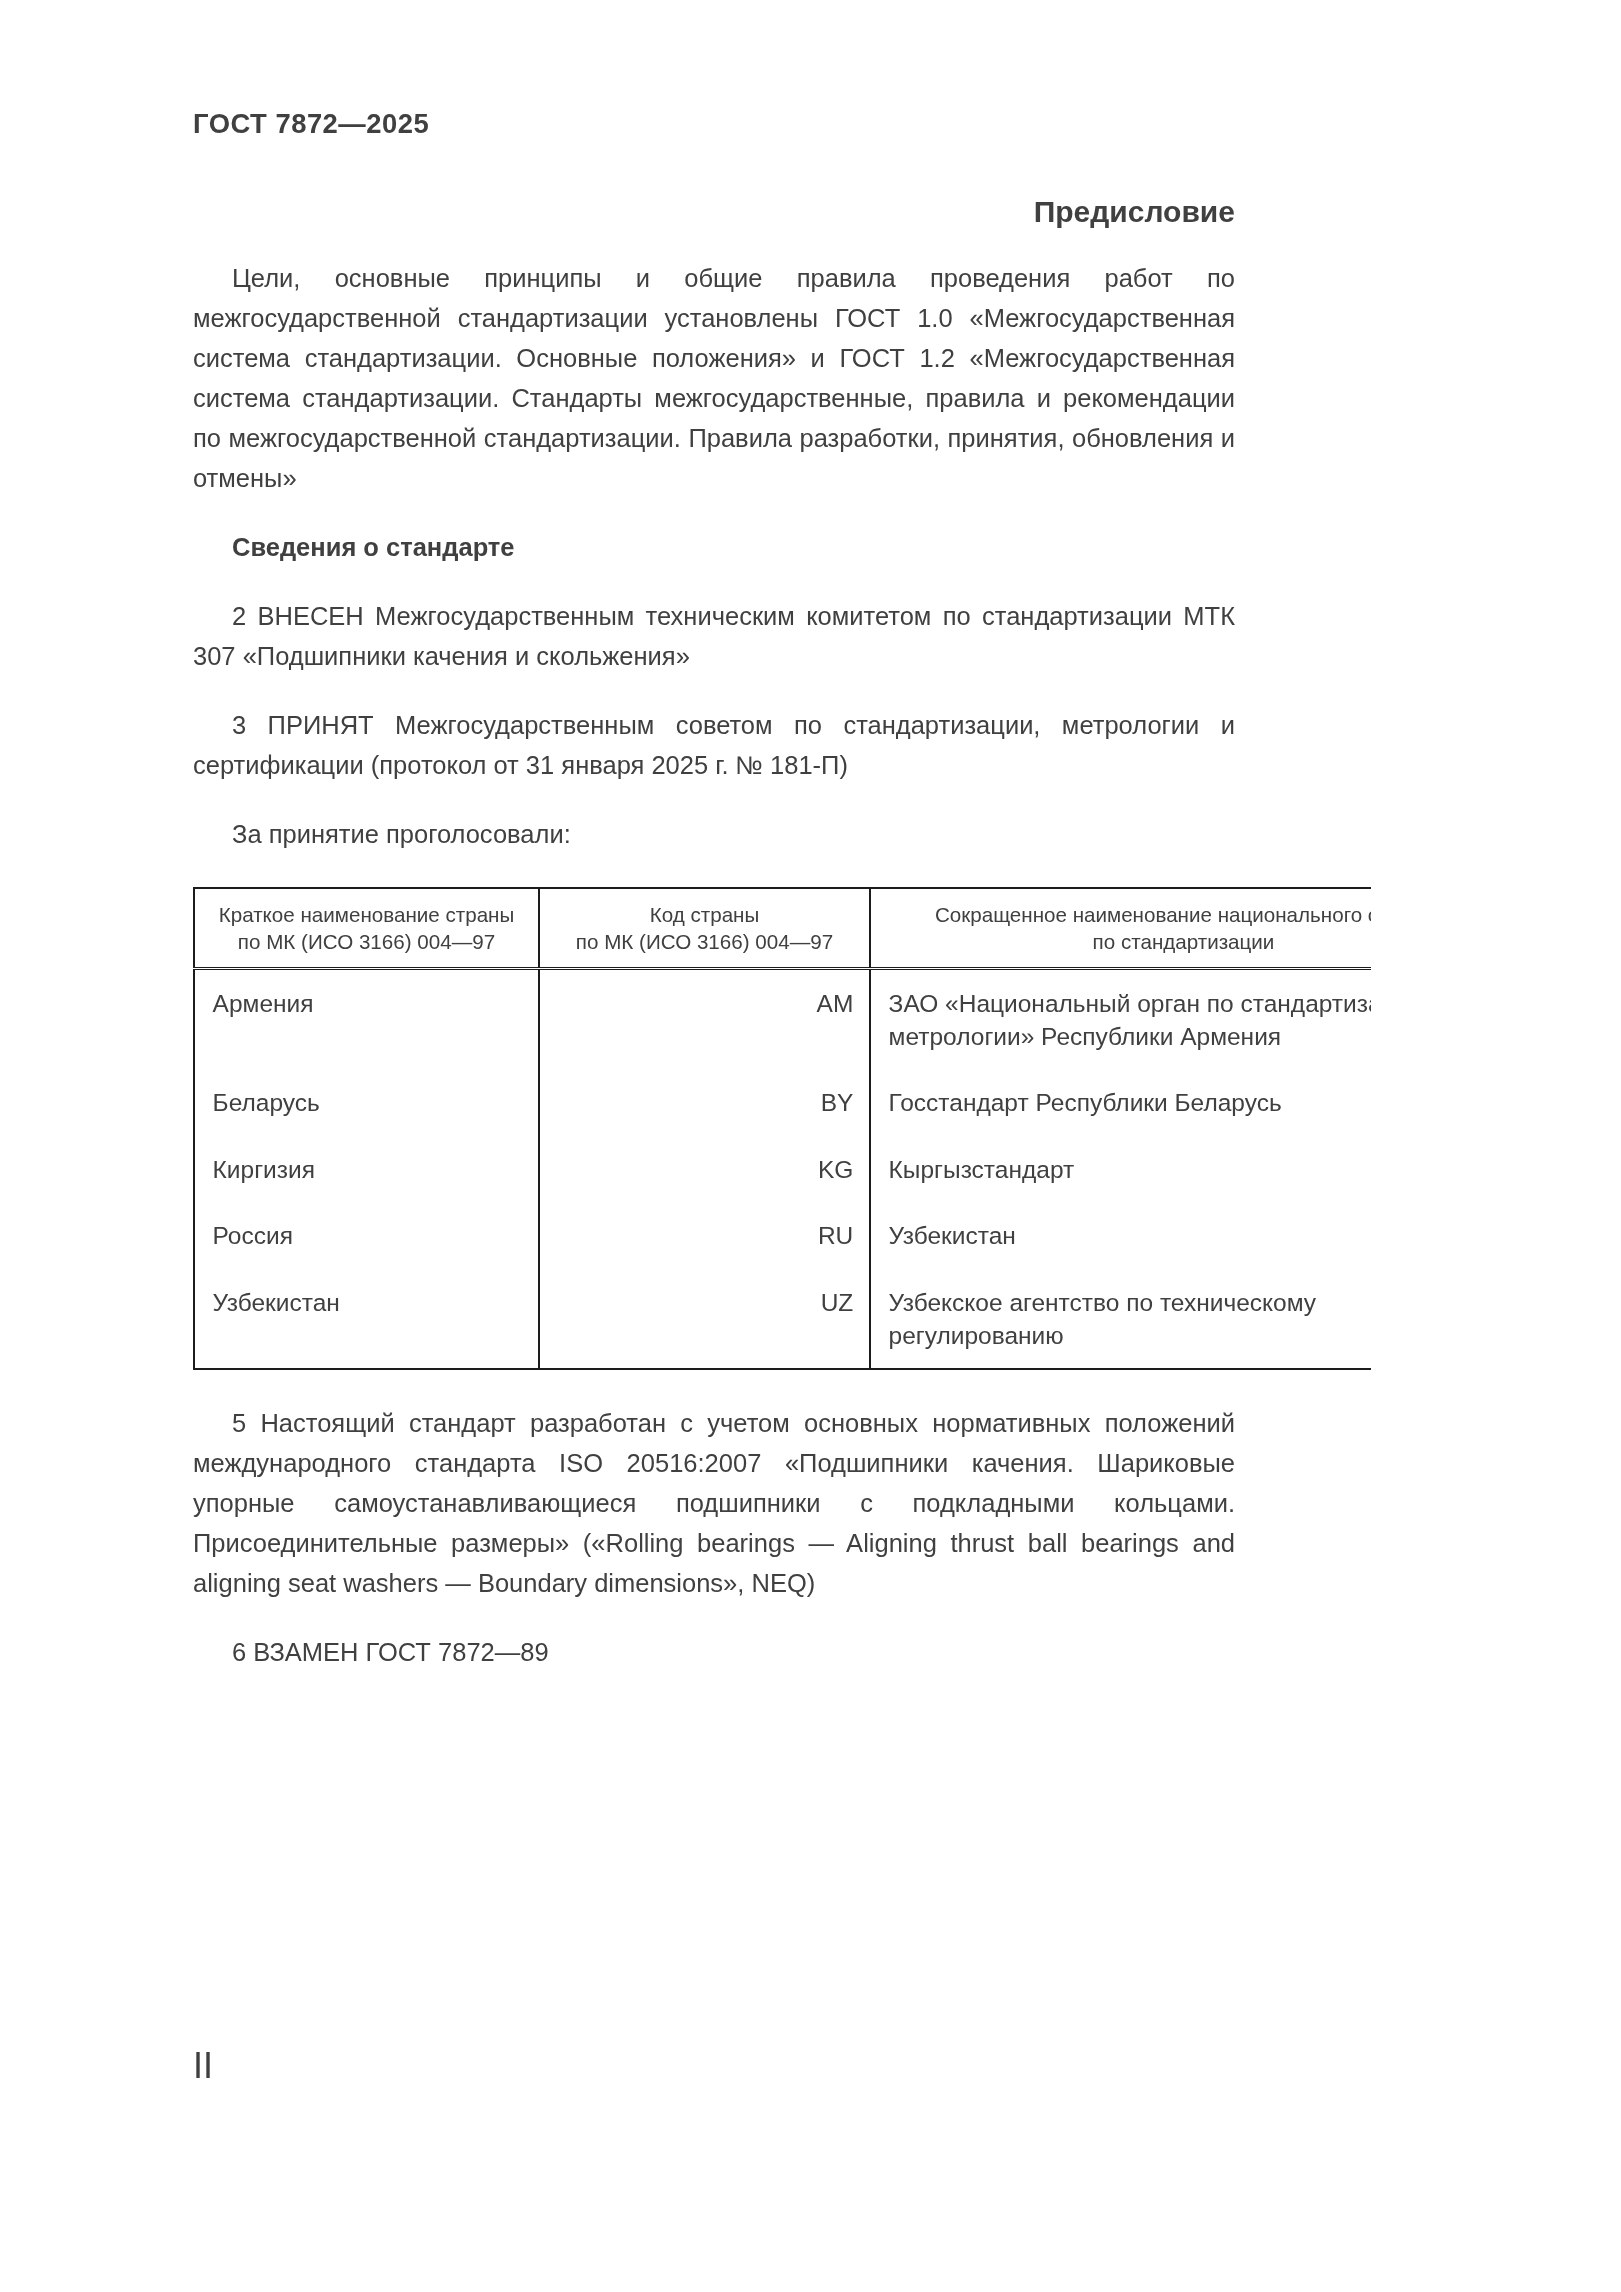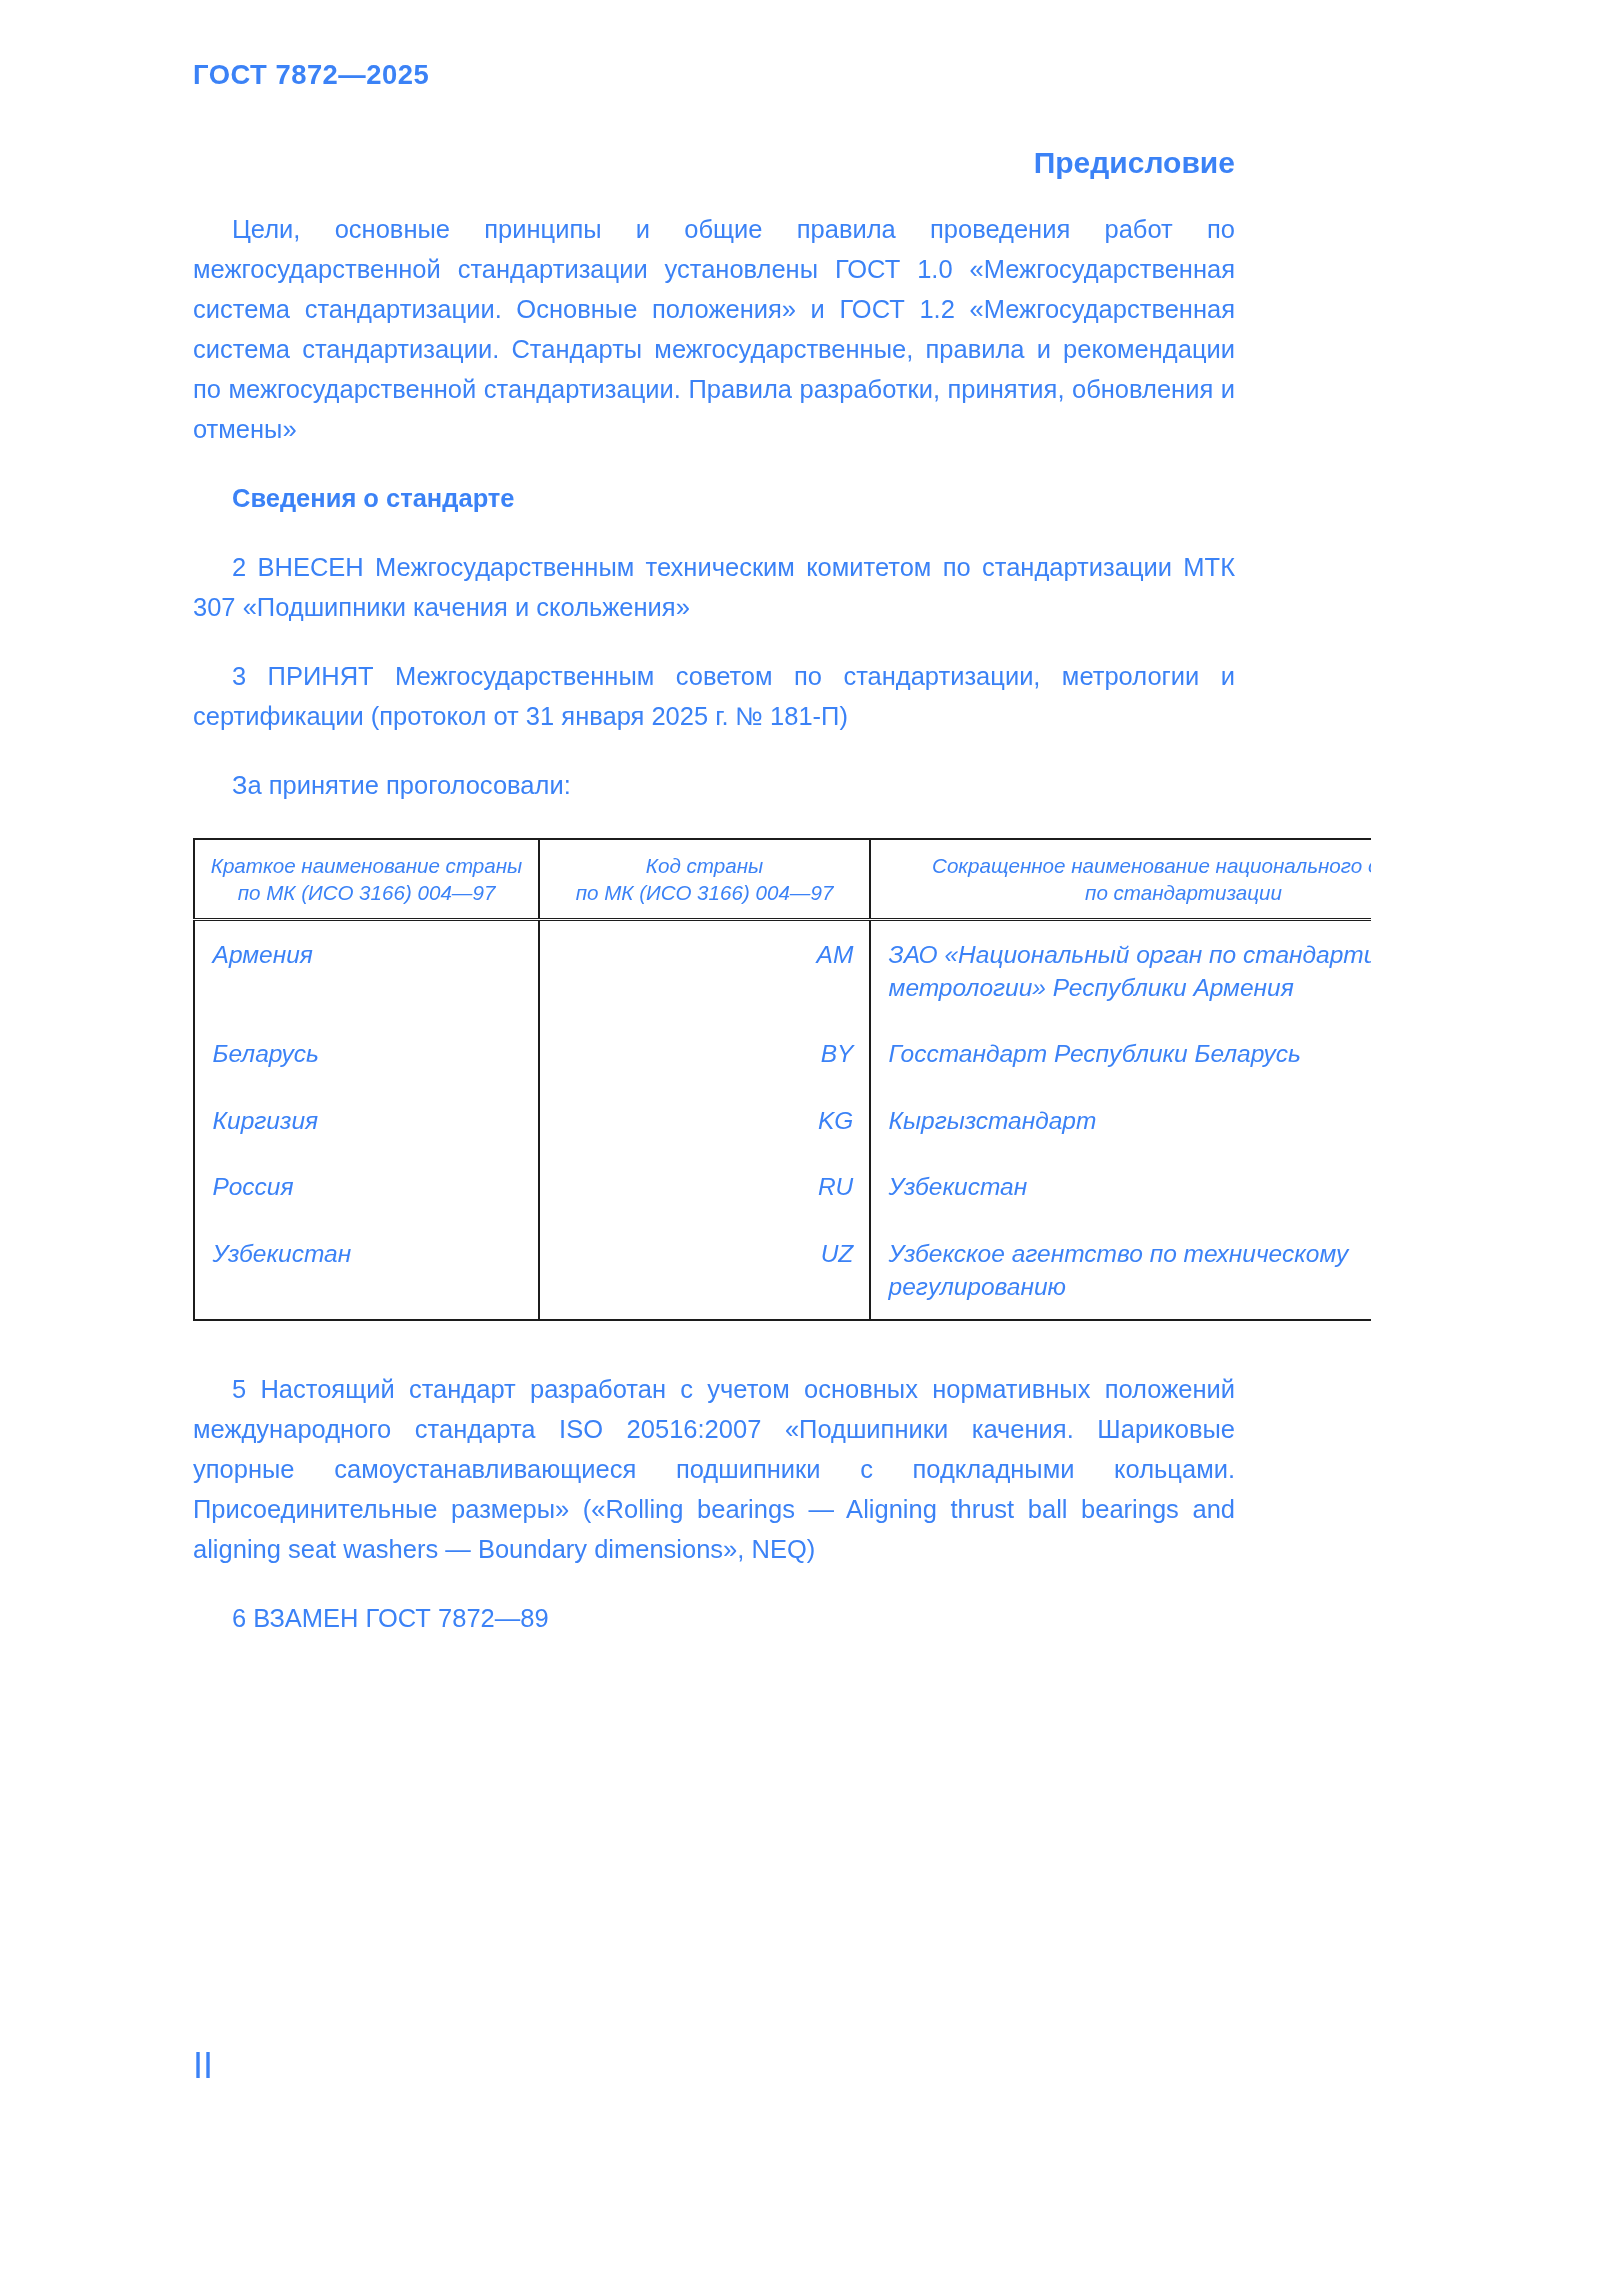--- a/index.html
+++ b/index.html
@@ -6,23 +6,23 @@
     margin: 0;
     padding: 0;
     background: #ffffff;
   }
   .page {
     position: relative;
     width: 1371px;
     height: 2293px;
     box-sizing: border-box;
     background: #ffffff;
-    color: #3b82f6;
+    color: #404040;
     font-family: "Liberation Sans", sans-serif;
-    padding: 59px 136px 0 193px;
+    padding: 108px 136px 0 193px;
     overflow: hidden;
   }
   .doc-code {
     font-size: 27.4px;
     font-weight: bold;
     letter-spacing: 0.5px;
     margin: 0 0 0 0;
   }
   .title {
     font-size: 30px;
@@ -37,23 +37,22 @@
     text-indent: 39px;
     margin: 0 0 29px 0;
   }
   .section-heading {
     font-weight: bold;
     text-align: left;
   }
   table.vote-table {
     border-collapse: collapse;
     width: 1304px;
-    margin: 33px 0 48px 0;
+    margin: 33px 0 33px 0;
     table-layout: fixed;
-    font-style: italic;
   }
   table.vote-table col.c1 { width: 345px; }
   table.vote-table col.c2 { width: 331px; }
   table.vote-table col.c3 { width: 627px; }
   table.vote-table th {
     border: 2px solid #1c1c1c;
     border-bottom: 3.9px double #1c1c1c;
     font-size: 20.6px;
     font-weight: normal;
     line-height: 27.4px;

